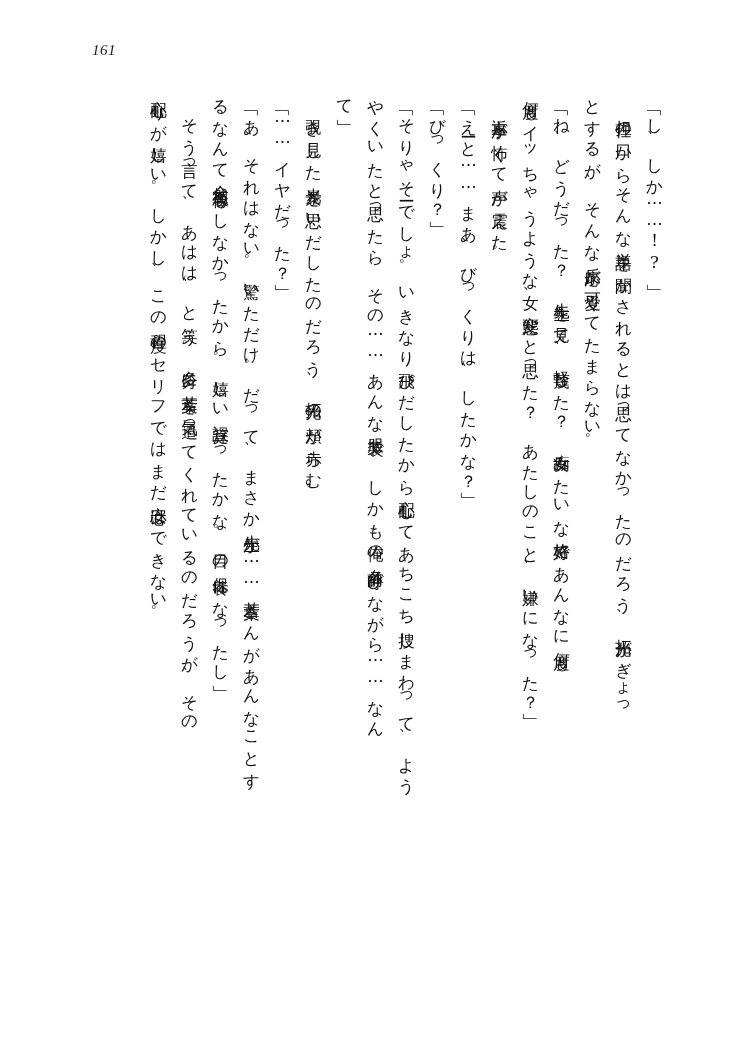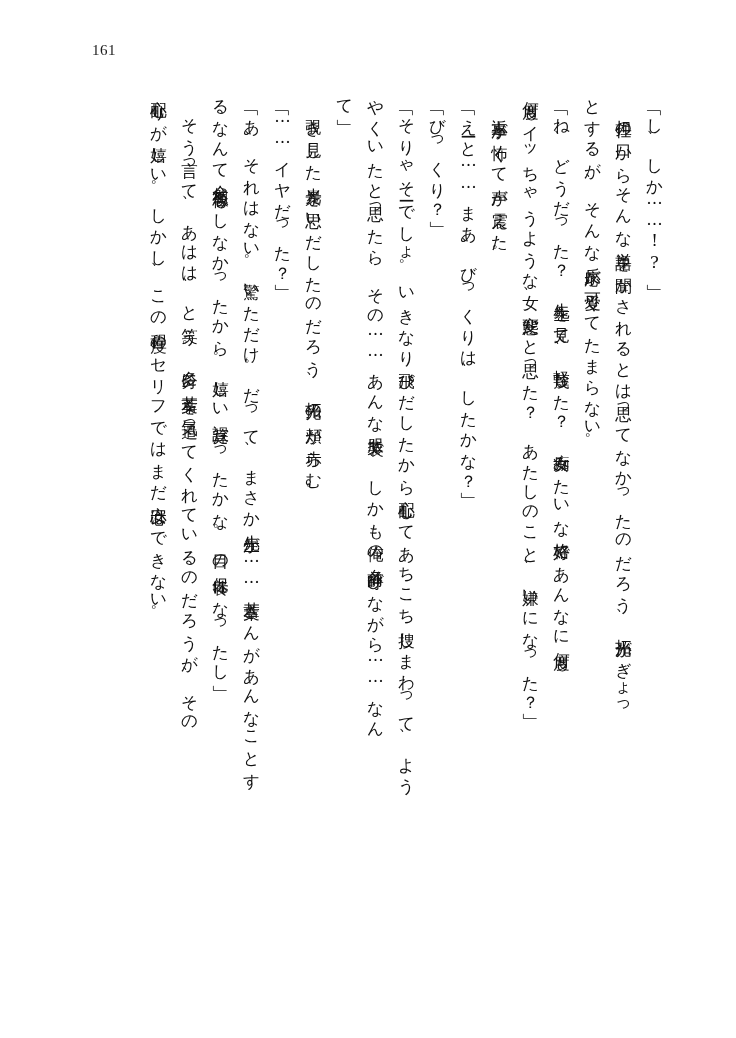--- a/index.html
+++ b/index.html
@@ -16,20 +16,21 @@
     height: 1038px;
     background: #ffffff;
     overflow: hidden;
     box-sizing: border-box;
   }
   .page-number {
     position: absolute;
     top: 42px;
     left: 92px;
     font-size: 15px;
+    font-style: italic;
     font-family: "Liberation Serif", "DejaVu Serif", serif;
     color: #1a1a1a;
     letter-spacing: 0.5px;
   }
   .text-body {
     position: absolute;
     top: 88px;
     right: 74px;
     left: 62px;
     bottom: 52px;

